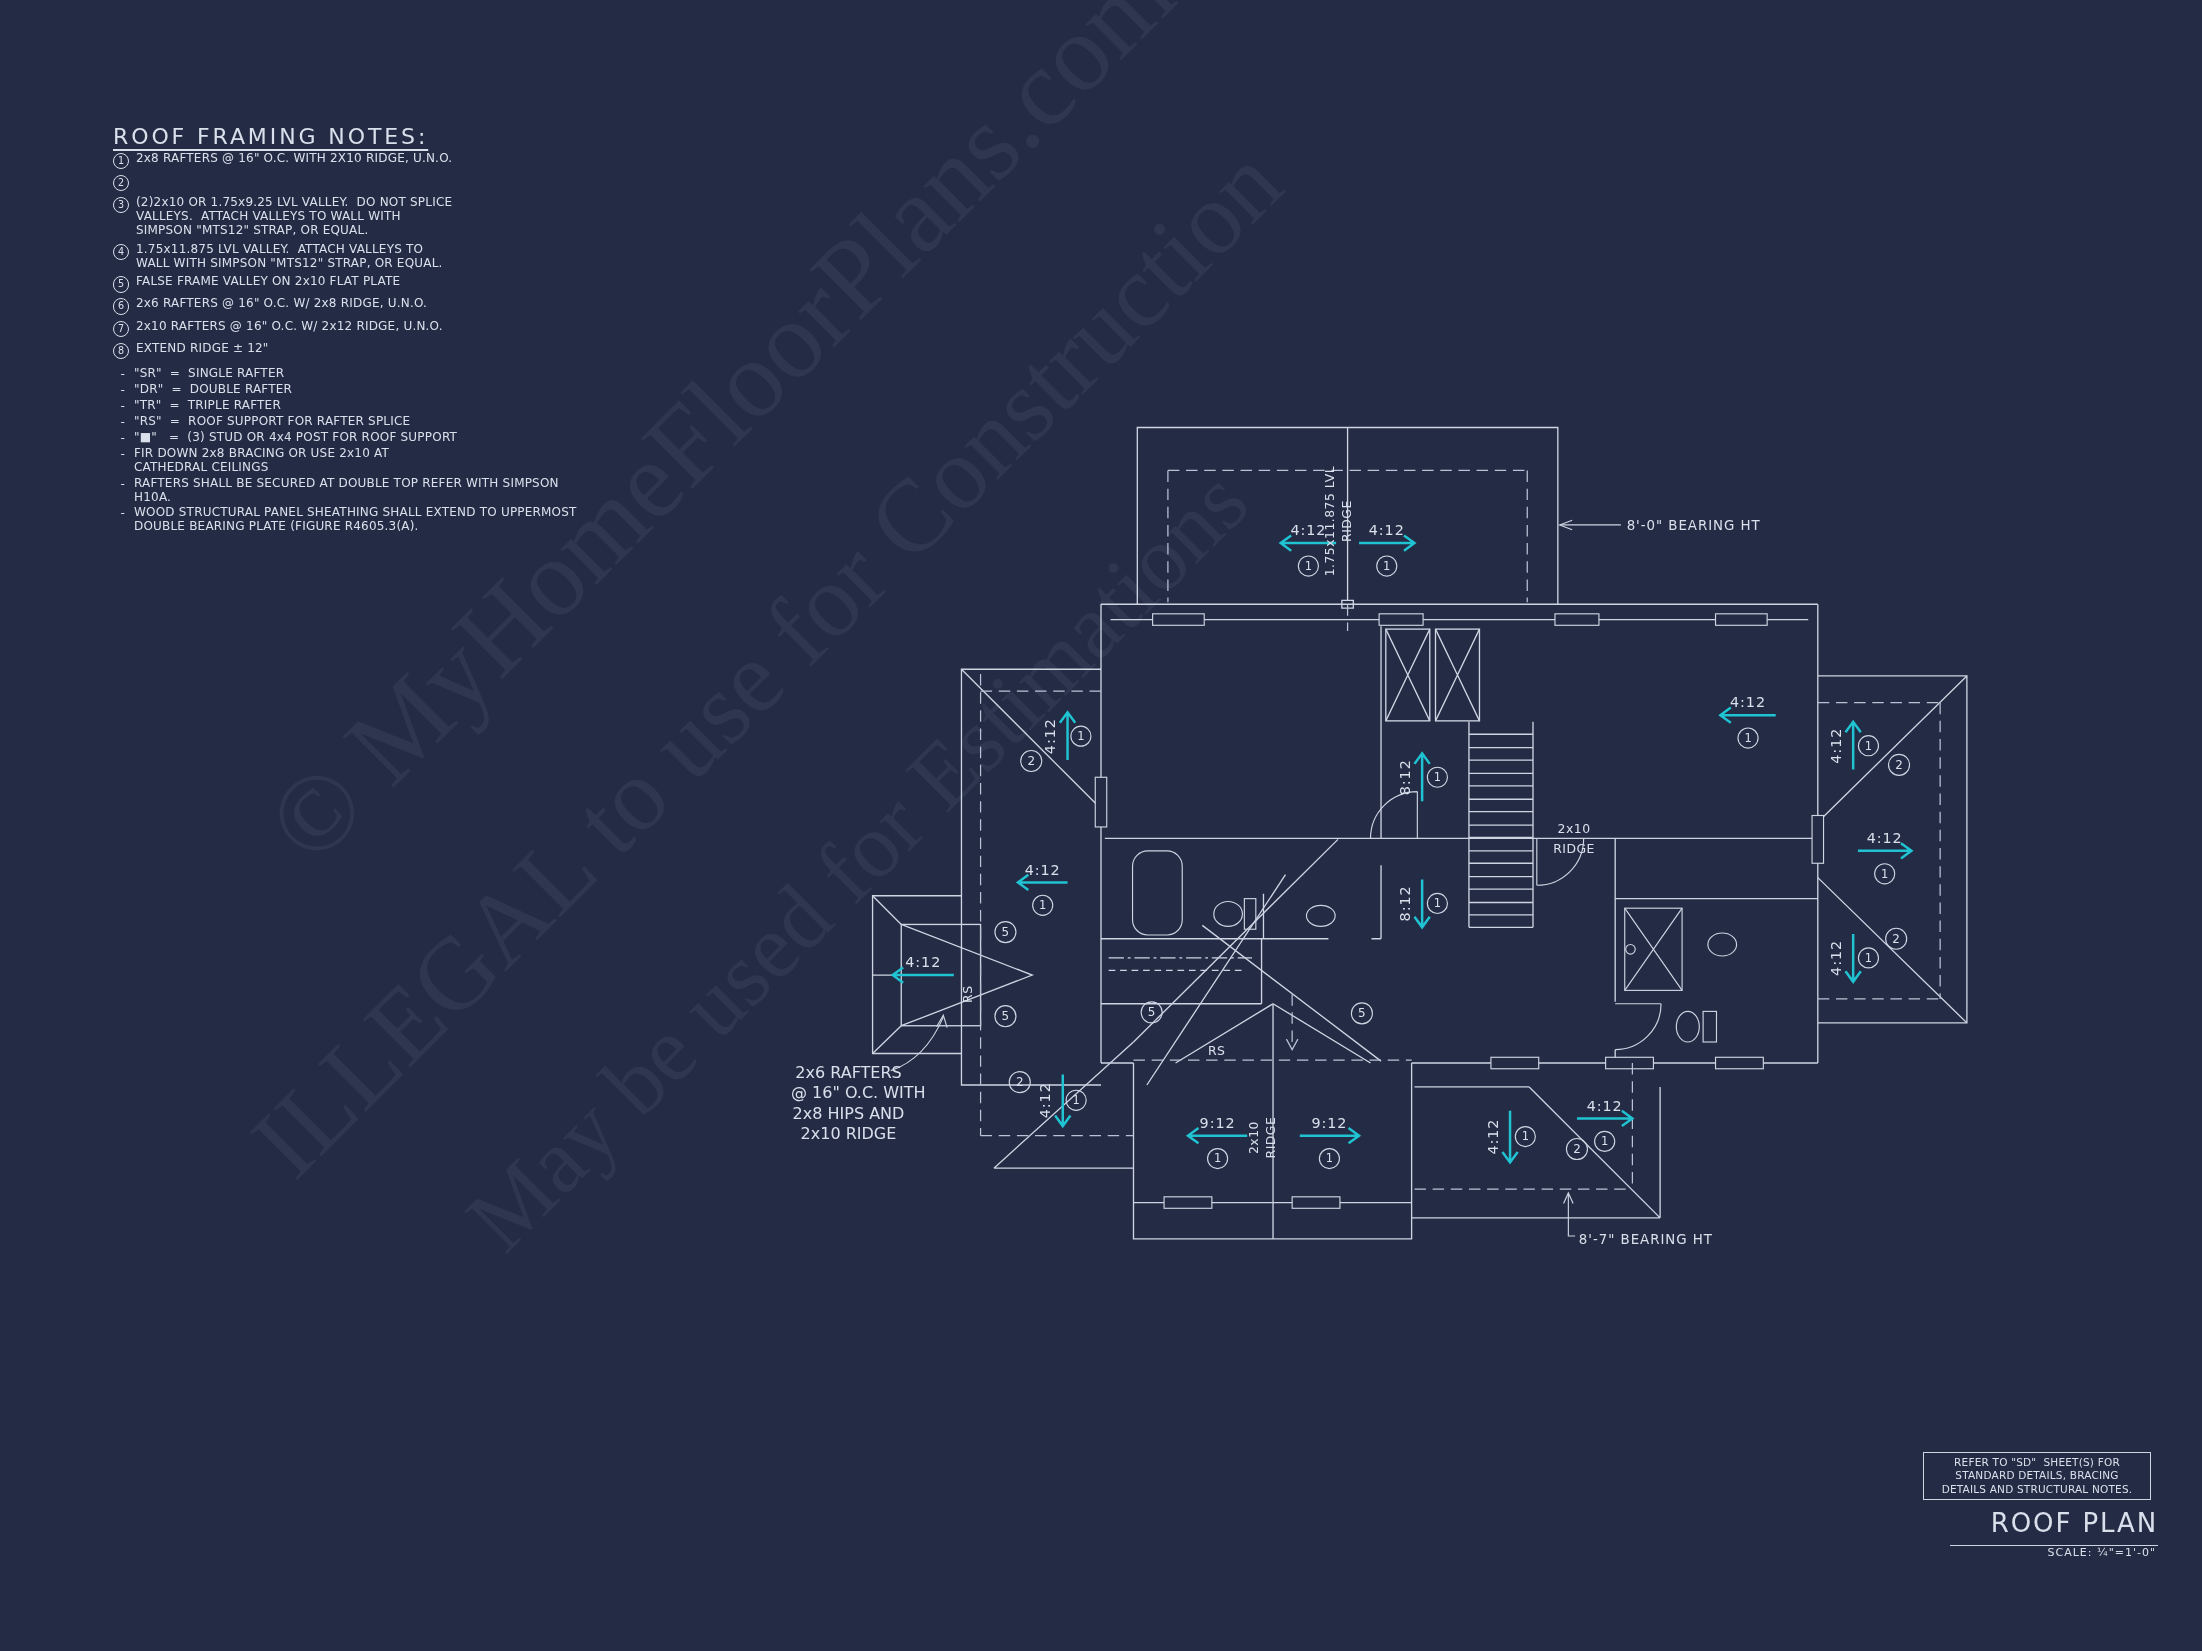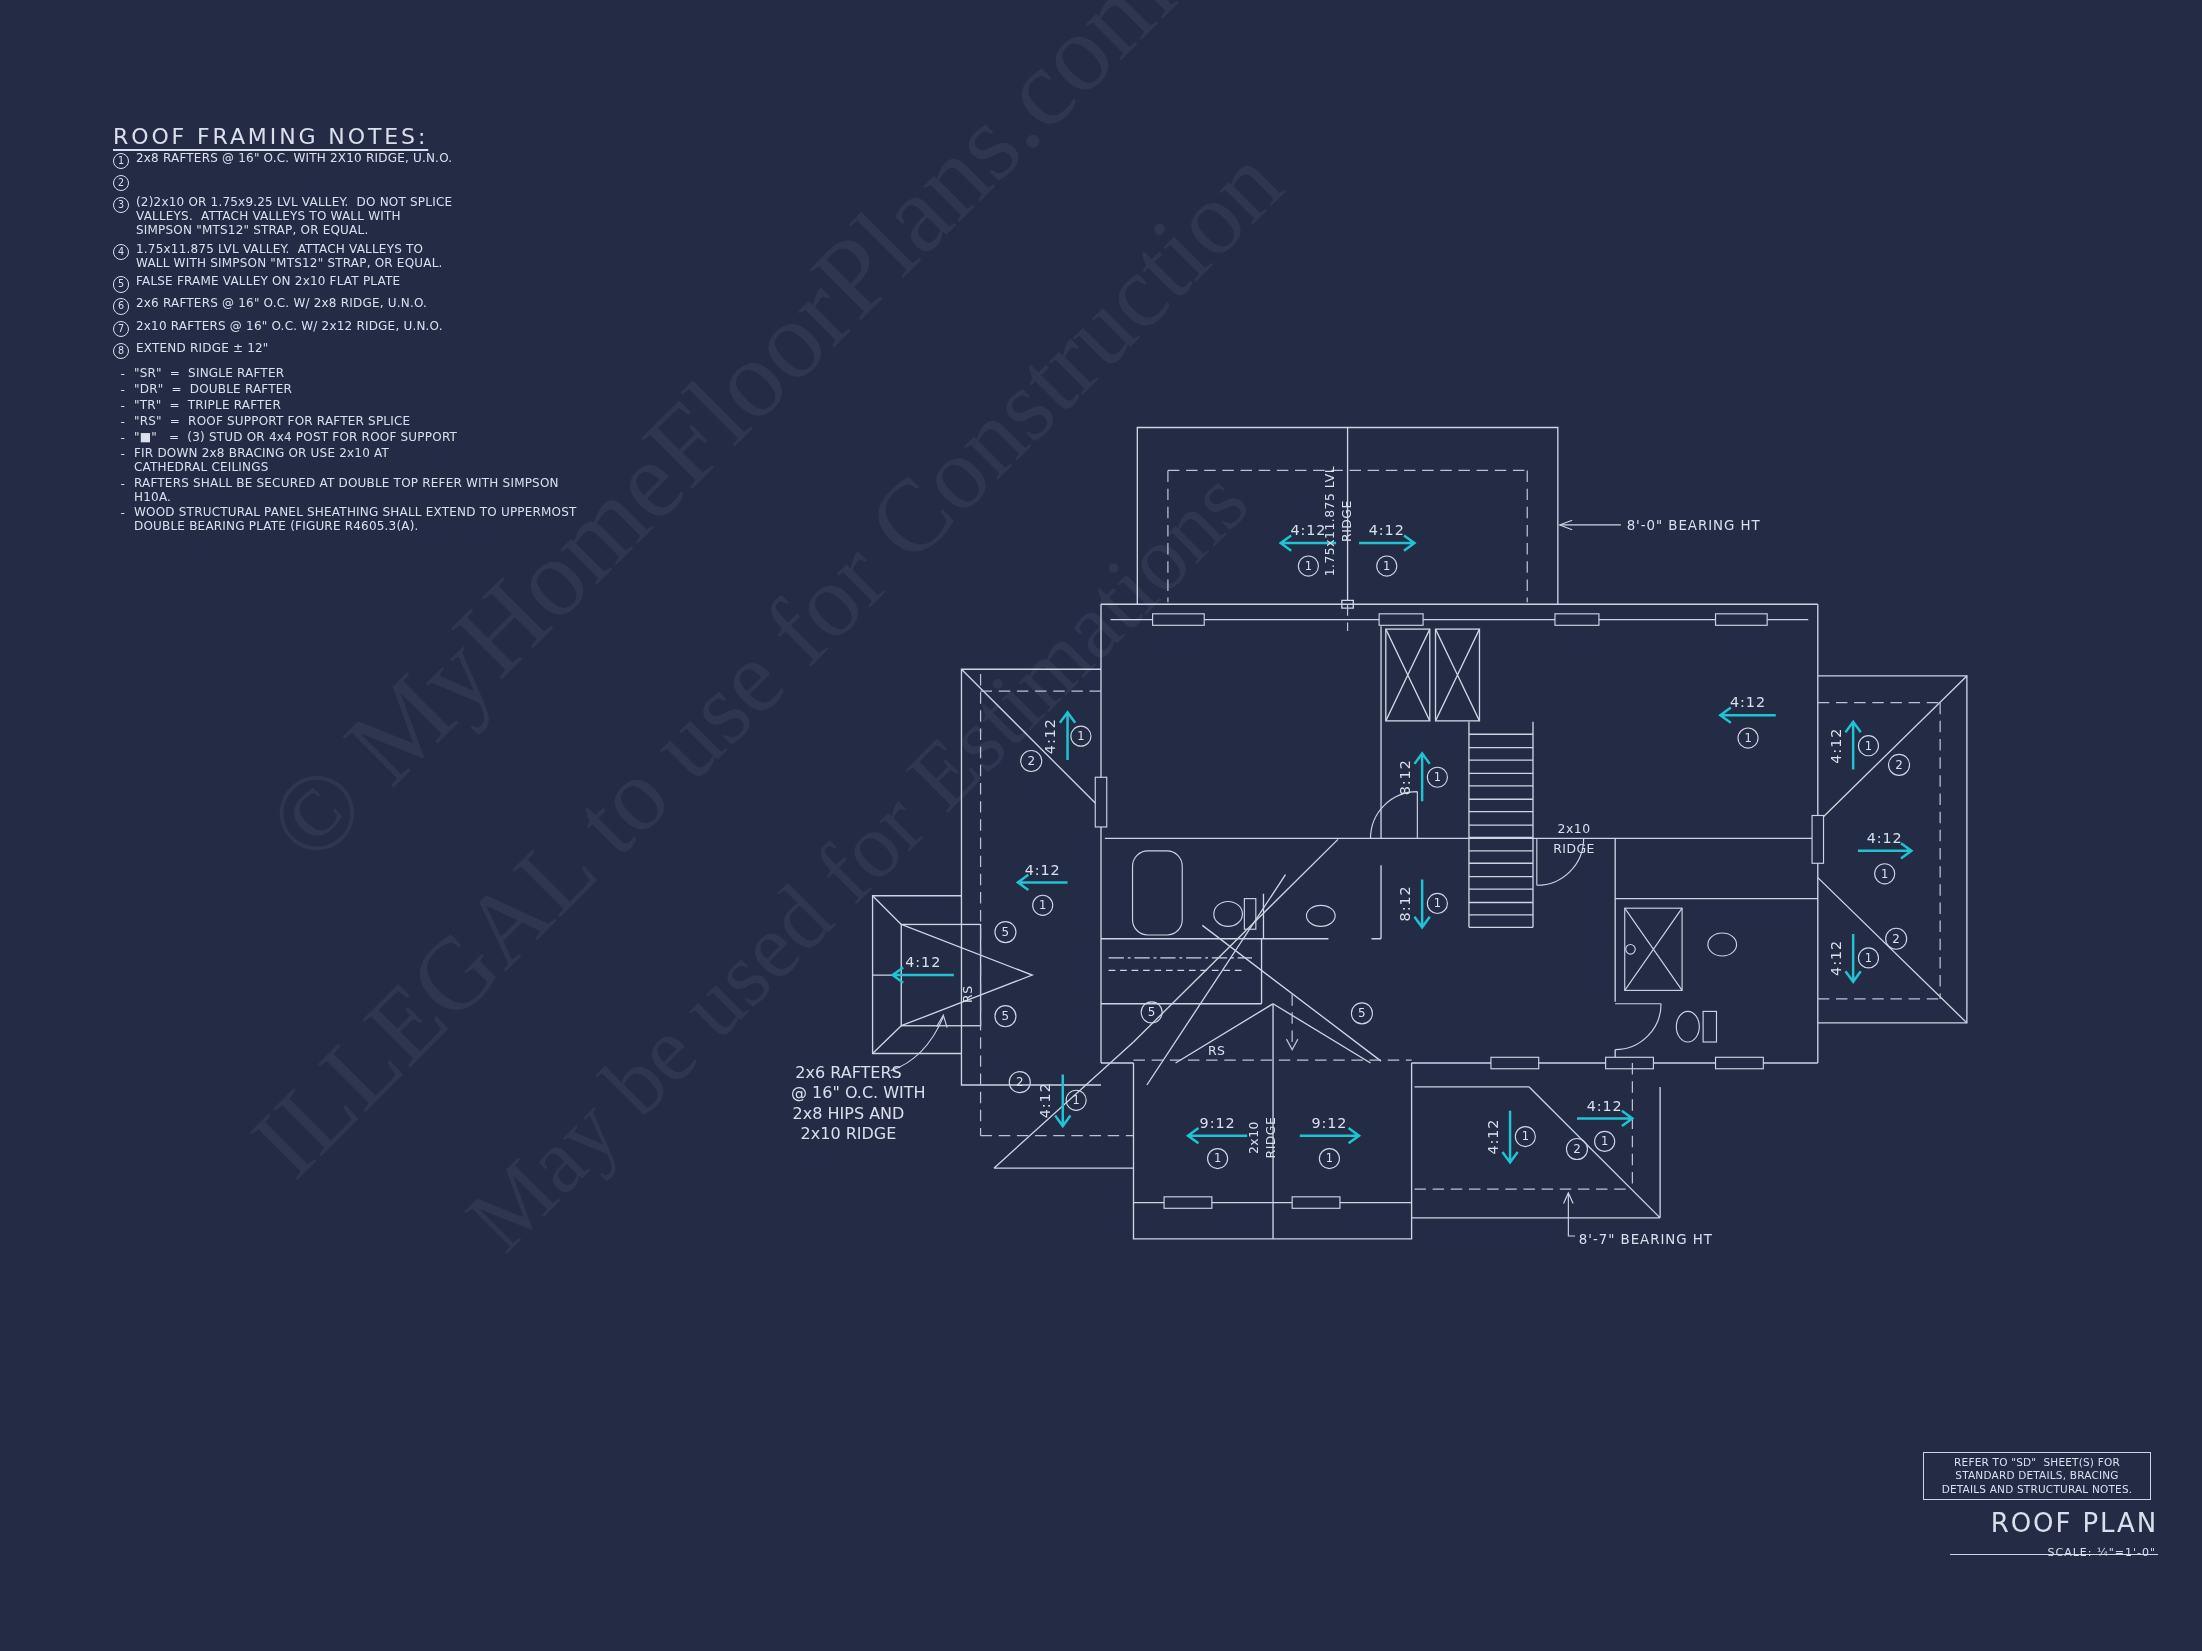--- a/index.html
+++ b/index.html
@@ -20,21 +20,21 @@
          font-size:9.6px;line-height:14.3px;text-align:center;margin:0 6.7px 0 0;margin-top:1px;}
   .ntext{font-size:12px;line-height:1.16;letter-spacing:0.2px;white-space:pre;}
   .dash-list{margin-top:8.6px;}
   .drow{display:flex;align-items:flex-start;margin-bottom:1.9px;}
   .ddash{flex:0 0 13.4px;font-size:12px;padding-left:7.6px;}
   
   .refer-box{position:absolute;left:1923px;top:1452px;width:226px;height:46px;
              border:1px solid #cdd5e3;display:flex;align-items:center;justify-content:center;}
   .refer-text{font-size:10.5px;line-height:1.3;text-align:center;white-space:pre;letter-spacing:0.2px;}
   .plan-title{position:absolute;left:1950px;top:1508px;width:208px;text-align:right;
-              font-size:26px;letter-spacing:1.9px;border-bottom:1.9px solid #cdd5e3;padding-bottom:16px;}
+              font-size:26px;letter-spacing:1.9px;border-bottom:1.9px solid #cdd5e3;padding-bottom:7px;}
   .plan-scale{position:absolute;left:1950px;top:1546px;width:206px;text-align:right;
               font-size:11px;letter-spacing:1px;}
   
   .rafter-note{position:absolute;left:791px;top:1063px;width:115px;text-align:center;
                font-size:16px;line-height:1.28;white-space:pre;}
   svg{position:absolute;left:0;top:0;}
   svg text{font-family:"DejaVu Sans",sans-serif;fill:#d9e0ec;}
 </style>
 </head>
 <body>

